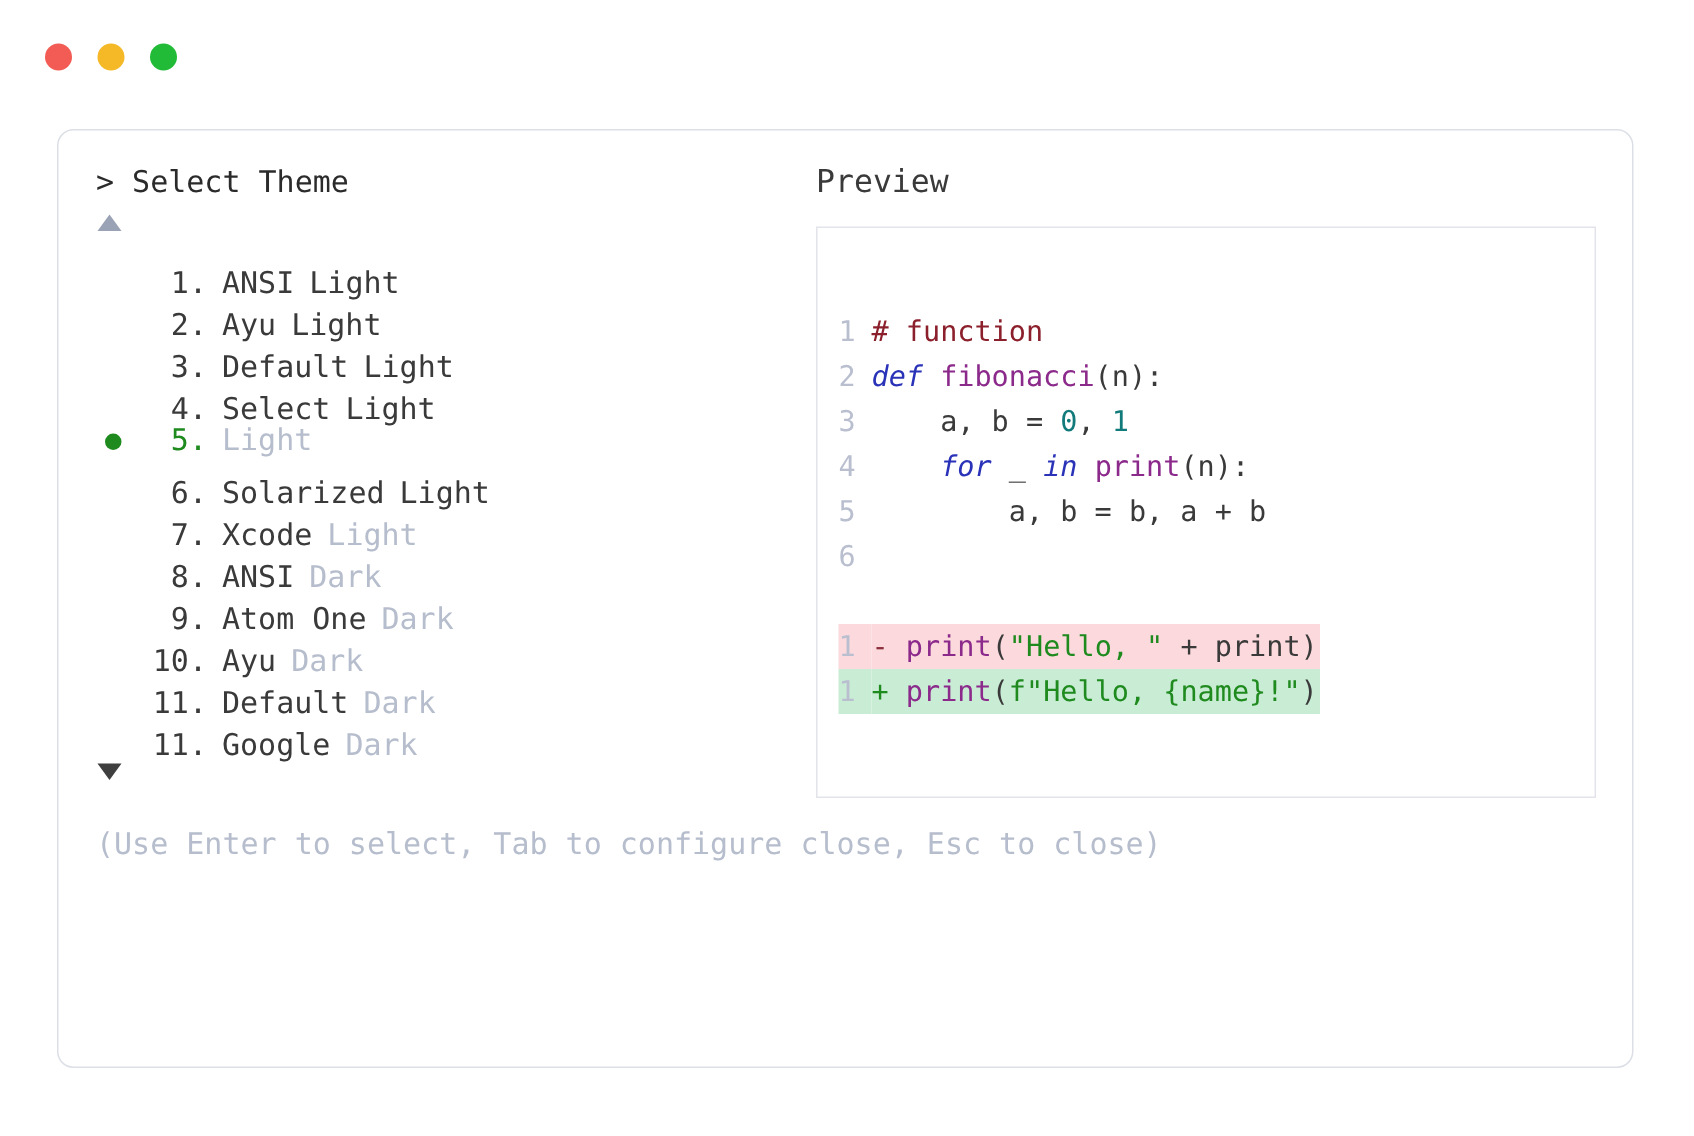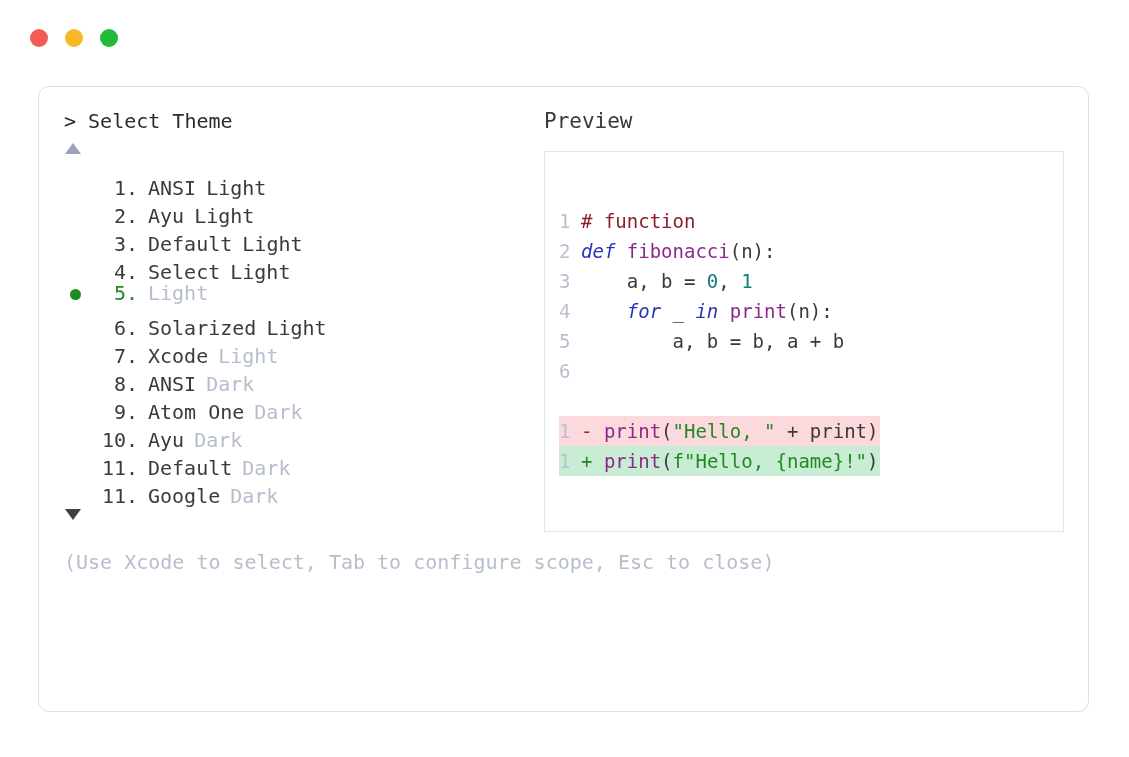--- a/index.html
+++ b/index.html
@@ -236,21 +236,21 @@
             <div class="theme-row selected"><span class="bullet-cell"><span class="bullet"></span></span><span class="idx"> 5.</span><span class="variant muted">Light</span></div>
             <div class="theme-row"><span class="bullet-cell"></span><span class="idx"> 6.</span><span class="nm">Solarized</span><span class="variant plain">Light</span></div>
             <div class="theme-row"><span class="bullet-cell"></span><span class="idx"> 7.</span><span class="nm">Xcode</span><span class="variant muted">Light</span></div>
             <div class="theme-row"><span class="bullet-cell"></span><span class="idx"> 8.</span><span class="nm">ANSI</span><span class="variant muted">Dark</span></div>
             <div class="theme-row"><span class="bullet-cell"></span><span class="idx"> 9.</span><span class="nm">Atom One</span><span class="variant muted">Dark</span></div>
             <div class="theme-row"><span class="bullet-cell"></span><span class="idx">10.</span><span class="nm">Ayu</span><span class="variant muted">Dark</span></div>
             <div class="theme-row"><span class="bullet-cell"></span><span class="idx">11.</span><span class="nm">Default</span><span class="variant muted">Dark</span></div>
             <div class="theme-row"><span class="bullet-cell"></span><span class="idx">11.</span><span class="nm">Google</span><span class="variant muted">Dark</span></div>
           </div>
         <div class="arrow-down"></div>
-        <div class="hint">(Use Xcode to select, Tab to configure scope, Esc to close)</div>
+        <div class="hint">(Use Enter to select, Tab to configure close, Esc to close)</div>
       </div>
 
       <div class="col-right">
         <div class="heading-preview">Preview</div>
         <div class="preview-panel">
           <div class="code" id="code-block">
               <div class="code-line"><span class="gutter">1</span><span class="code-text"><span class="tok-comment"># function</span></span></div>
               <div class="code-line"><span class="gutter">2</span><span class="code-text"><span class="tok-keyword">def </span><span class="tok-func">fibonacci</span><span class="tok-plain">(n):</span></span></div>
               <div class="code-line"><span class="gutter">3</span><span class="code-text"><span class="tok-plain">    a, b = </span><span class="tok-number">0</span><span class="tok-plain">, </span><span class="tok-number">1</span></span></div>
               <div class="code-line"><span class="gutter">4</span><span class="code-text"><span class="tok-plain">    </span><span class="tok-keyword">for</span><span class="tok-plain"> _ </span><span class="tok-keyword">in</span><span class="tok-plain"> </span><span class="tok-func">print</span><span class="tok-plain">(n):</span></span></div>

